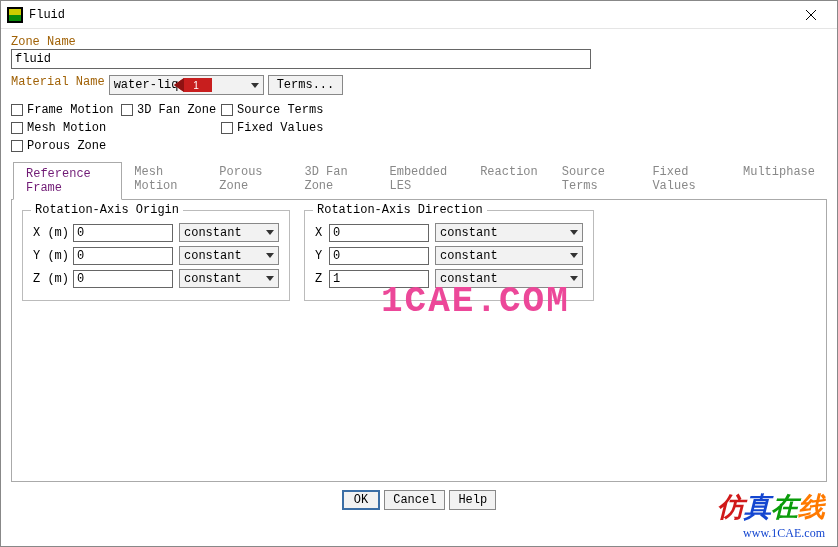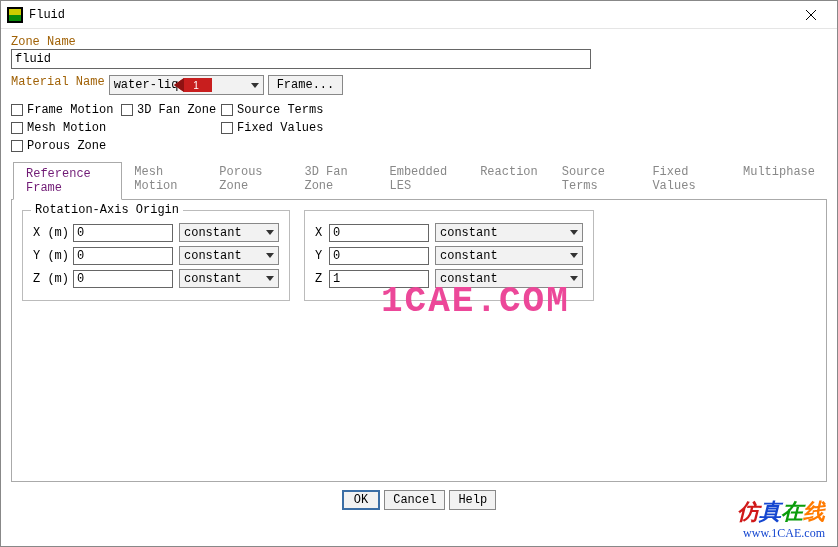--- a/index.html
+++ b/index.html
@@ -194,23 +194,23 @@
     letter-spacing: 2px;
   }
   .logo {
     position: absolute;
     right: 12px;
     bottom: 6px;
     text-align: right;
     line-height: 1.2;
   }
   .logo-cn {
-    font-family: Liberation Serif, serif;
+    font-family: Liberation Mono, monospace;
     font-style: italic;
-    font-size: 22px;
+    font-size: 27px;
     font-weight: bold;
   }
   .logo-cn .c1 { color: #d01919; }
   .logo-cn .c2 { color: #1446d0; }
   .logo-cn .c3 { color: #0a9c0a; }
   .logo-cn .c4 { color: #ff7a00; }
   .logo-url {
     font-size: 12px;
     color: #1446d0;
     font-family: Liberation Serif, serif;
@@ -241,21 +241,21 @@
       <span class="label">Material Name</span>
       <div class="mat-dd">
         <span>water-liquid</span>
         <svg class="red-tag" viewBox="0 0 38 14">
           <polygon points="0,7 10,0 38,0 38,14 10,14" fill="#c81e1e"></polygon>
           <polygon points="0,7 10,0 10,14" fill="#8f1212"></polygon>
           <text x="22" y="11" fill="#fff" font-size="10" font-family="Arial" text-anchor="middle">1</text>
         </svg>
         <span class="arrow"></span>
       </div>
-      <button class="btn">Frame...</button>
+      <button class="btn">Terms...</button>
     </div>
 
     <div class="checks">
       <label class="chk">
           <span class="chk-box"></span>
           <span>Frame Motion</span>
         </label>
       <label class="chk">
           <span class="chk-box"></span>
           <span>3D Fan Zone</span>
@@ -315,20 +315,21 @@
           <span class="axlabel">Z (m)</span>
           <input class="num-in" value="0" style="">
           <div class="dd">
               <span>constant</span>
               <span class="arrow"></span>
             </div>
         </div>
       </div>
 
       <div class="group" style="width:290px">
+        <div class="group-title">Rotation-Axis Direction</div>
         <div class="grow">
           <span class="axlabel" style="width:14px">X</span>
           <input class="num-in" value="0" style="">
           <div class="dd">
               <span>constant</span>
               <span class="arrow"></span>
             </div>
         </div>
         <div class="grow">
           <span class="axlabel" style="width:14px">Y</span>

